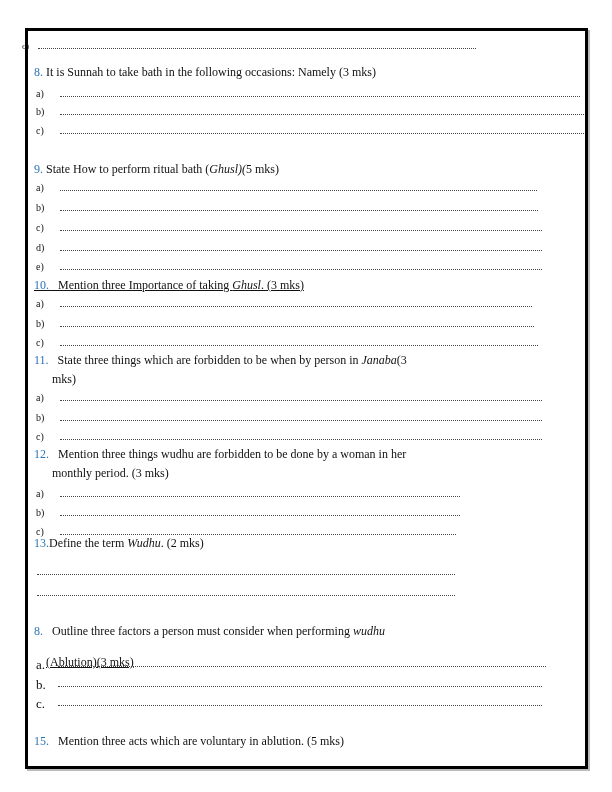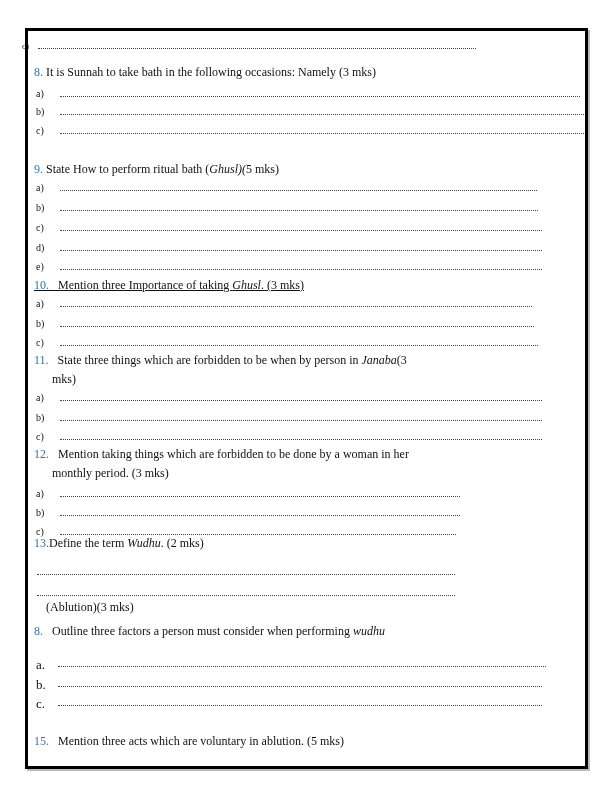--- a/index.html
+++ b/index.html
@@ -69,41 +69,41 @@
 <div class="row q" style="left:52px; top:371px;">mks)</div>
 <div class="row ans" style="left:36px; top:392px;">a)</div>
 <div class="ans-line" style="left:60px; top:399px; width:482px;"></div>
 <div class="row ans" style="left:36px; top:412px;">b)</div>
 <div class="ans-line" style="left:60px; top:419px; width:482px;"></div>
 <div class="row ans" style="left:36px; top:431px;">c)</div>
 <div class="ans-line" style="left:60px; top:438px; width:482px;"></div>
 
 <div class="row q" style="left:34px; top:446px;">
   <span class="num">12.</span>&nbsp;&nbsp;
-  <span>Mention taking things which are forbidden to be done by a woman in her</span>
+  <span>Mention three things wudhu are forbidden to be done by a woman in her</span>
 </div>
 <div class="row q" style="left:52px; top:465px;">monthly period. (3 mks)</div>
 <div class="row ans" style="left:36px; top:488px;">a)</div>
 <div class="ans-line" style="left:60px; top:495px; width:400px;"></div>
 <div class="row ans" style="left:36px; top:507px;">b)</div>
 <div class="ans-line" style="left:60px; top:514px; width:400px;"></div>
 <div class="row ans" style="left:36px; top:526px;">c)</div>
 <div class="ans-line" style="left:60px; top:533px; width:396px;"></div>
 
 <div class="row q" style="left:34px; top:535px;">
   <span class="num">13.</span><span><span>Define the term </span><i>Wudhu</i><span>. (2 mks)</span></span>
 </div>
 <div class="ans-line" style="left:37px; top:573px; width:418px;"></div>
 <div class="ans-line" style="left:37px; top:594px; width:418px;"></div>
 
 <div class="row q" style="left:34px; top:623px;">
   <span class="num">8.</span>&nbsp;&nbsp;
   <span><span>Outline three factors a person must consider when performing </span><i>wudhu</i></span>
 </div>
-<div class="row q" style="left:46px; top:599px;">(Ablution)(3 mks)</div>
+<div class="row q" style="left:46px; top:654px;text-decoration:underline;">(Ablution)(3 mks)</div>
 <div class="row q" style="left:36px; top:657px; font-size:13px;">a.</div>
 <div class="ans-line" style="left:58px; top:665px; width:488px;"></div>
 <div class="row q" style="left:36px; top:677px; font-size:13px;">b.</div>
 <div class="ans-line" style="left:58px; top:685px; width:484px;"></div>
 <div class="row q" style="left:36px; top:696px; font-size:13px;">c.</div>
 <div class="ans-line" style="left:58px; top:704px; width:484px;"></div>
 
 <div class="row q" style="left:34px; top:733px;">
   <span class="num">15.</span>&nbsp;&nbsp;
   <span>Mention three acts which are voluntary in ablution. (5 mks)</span>

